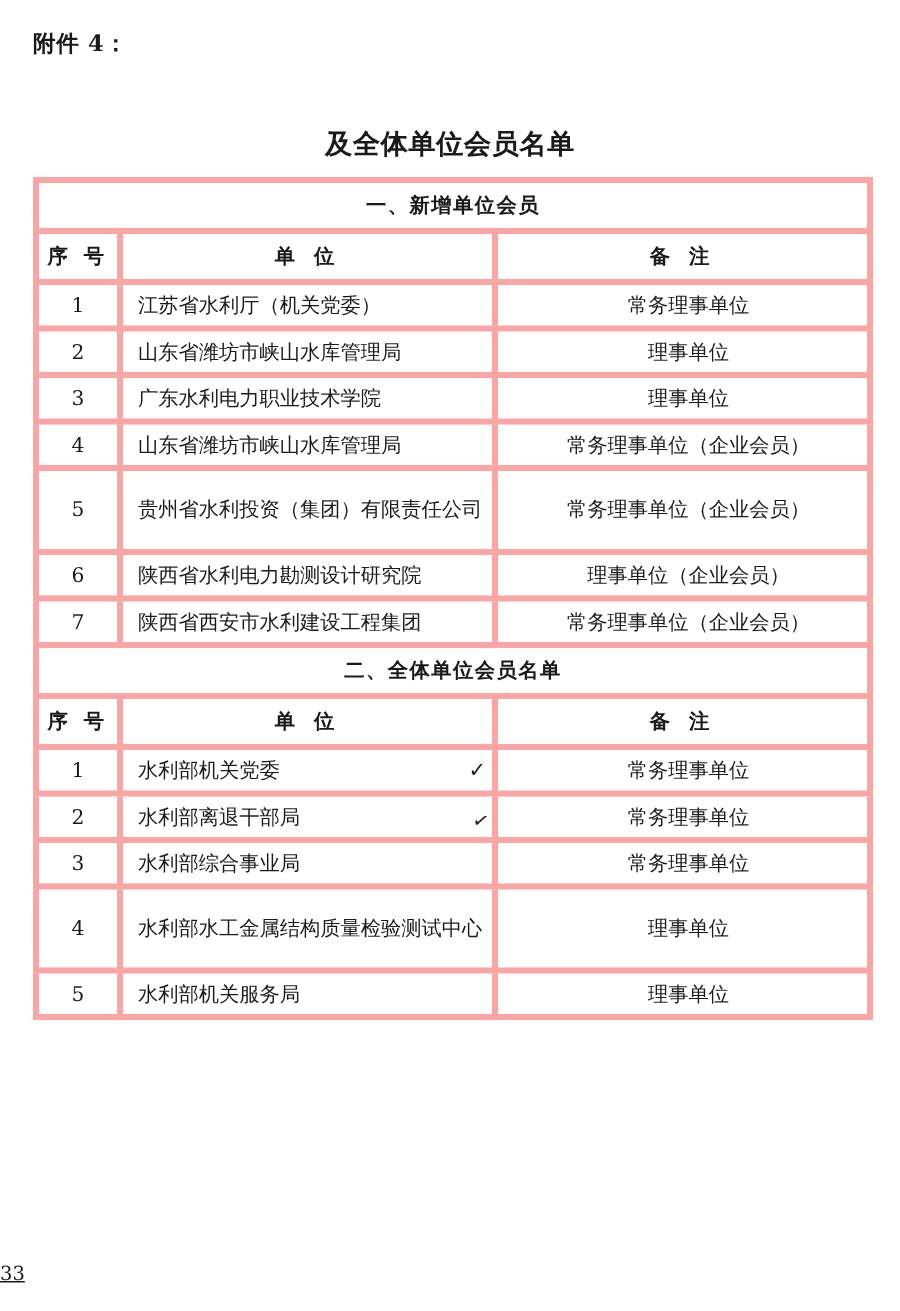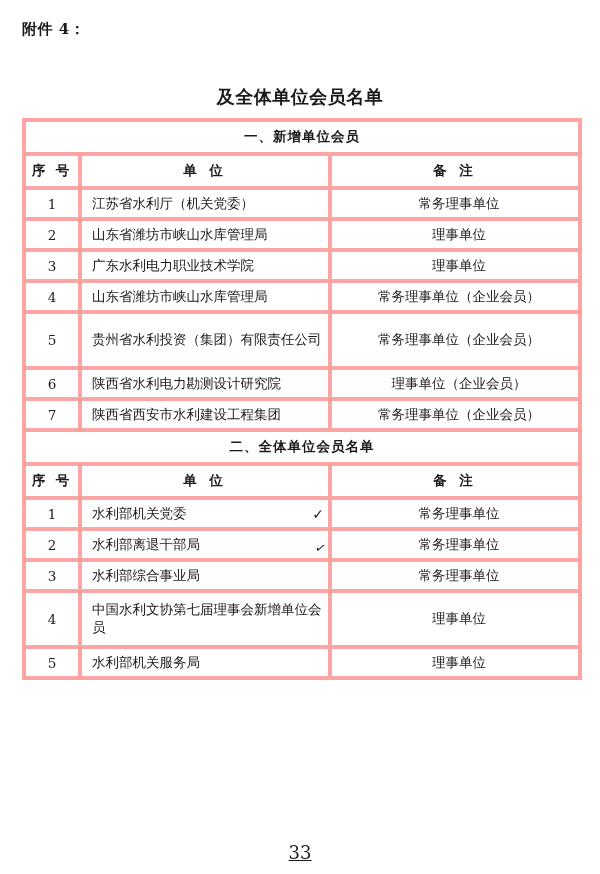--- a/index.html
+++ b/index.html
@@ -113,22 +113,21 @@
     top: 64%;
     transform: translateY(-50%) rotate(12deg);
     font-size: 13px;
     line-height: 1;
   }
   .page-number {
     position: absolute;
     left: 0;
     top: 842px;
     width: 600px;
-    text-align: center;
-    font-size: 18px;
+    font-size: 13px;
     font-family: "DejaVu Serif", "Liberation Serif", serif;
     text-decoration: underline;
   }
 </style>
 </head>
 <body>
 
 <div class="page">
 
   <div class="attach-label">附件 4：</div>
@@ -214,21 +213,21 @@
         </td>
         <td class="col-note">常务理事单位</td>
       </tr>
       <tr class="row-1">
         <td class="col-no">3</td>
         <td class="col-unit">水利部综合事业局</td>
         <td class="col-note">常务理事单位</td>
       </tr>
       <tr class="row-2">
         <td class="col-no">4</td>
-        <td class="col-unit">中国水利文协第七届理事会新增单位会员</td>
+        <td class="col-unit">水利部水工金属结构质量检验测试中心</td>
         <td class="col-note">理事单位</td>
       </tr>
       <tr class="row-1">
         <td class="col-no">5</td>
         <td class="col-unit">水利部机关服务局</td>
         <td class="col-note">理事单位</td>
       </tr>
     </tbody>
   </table>
 

